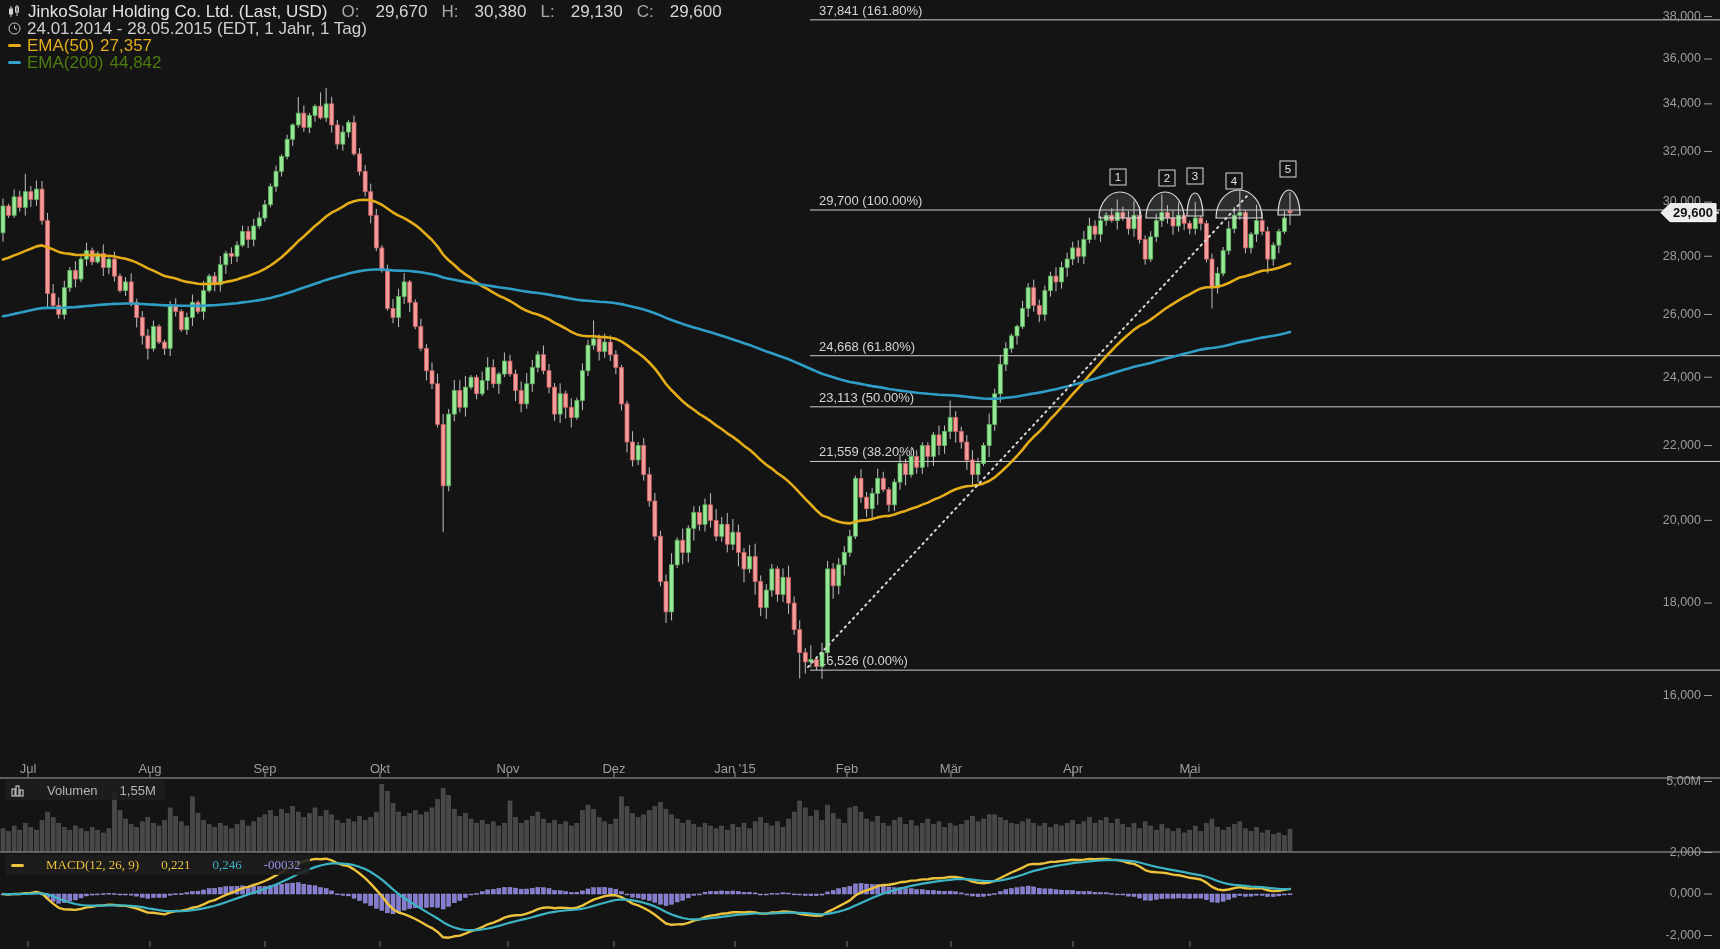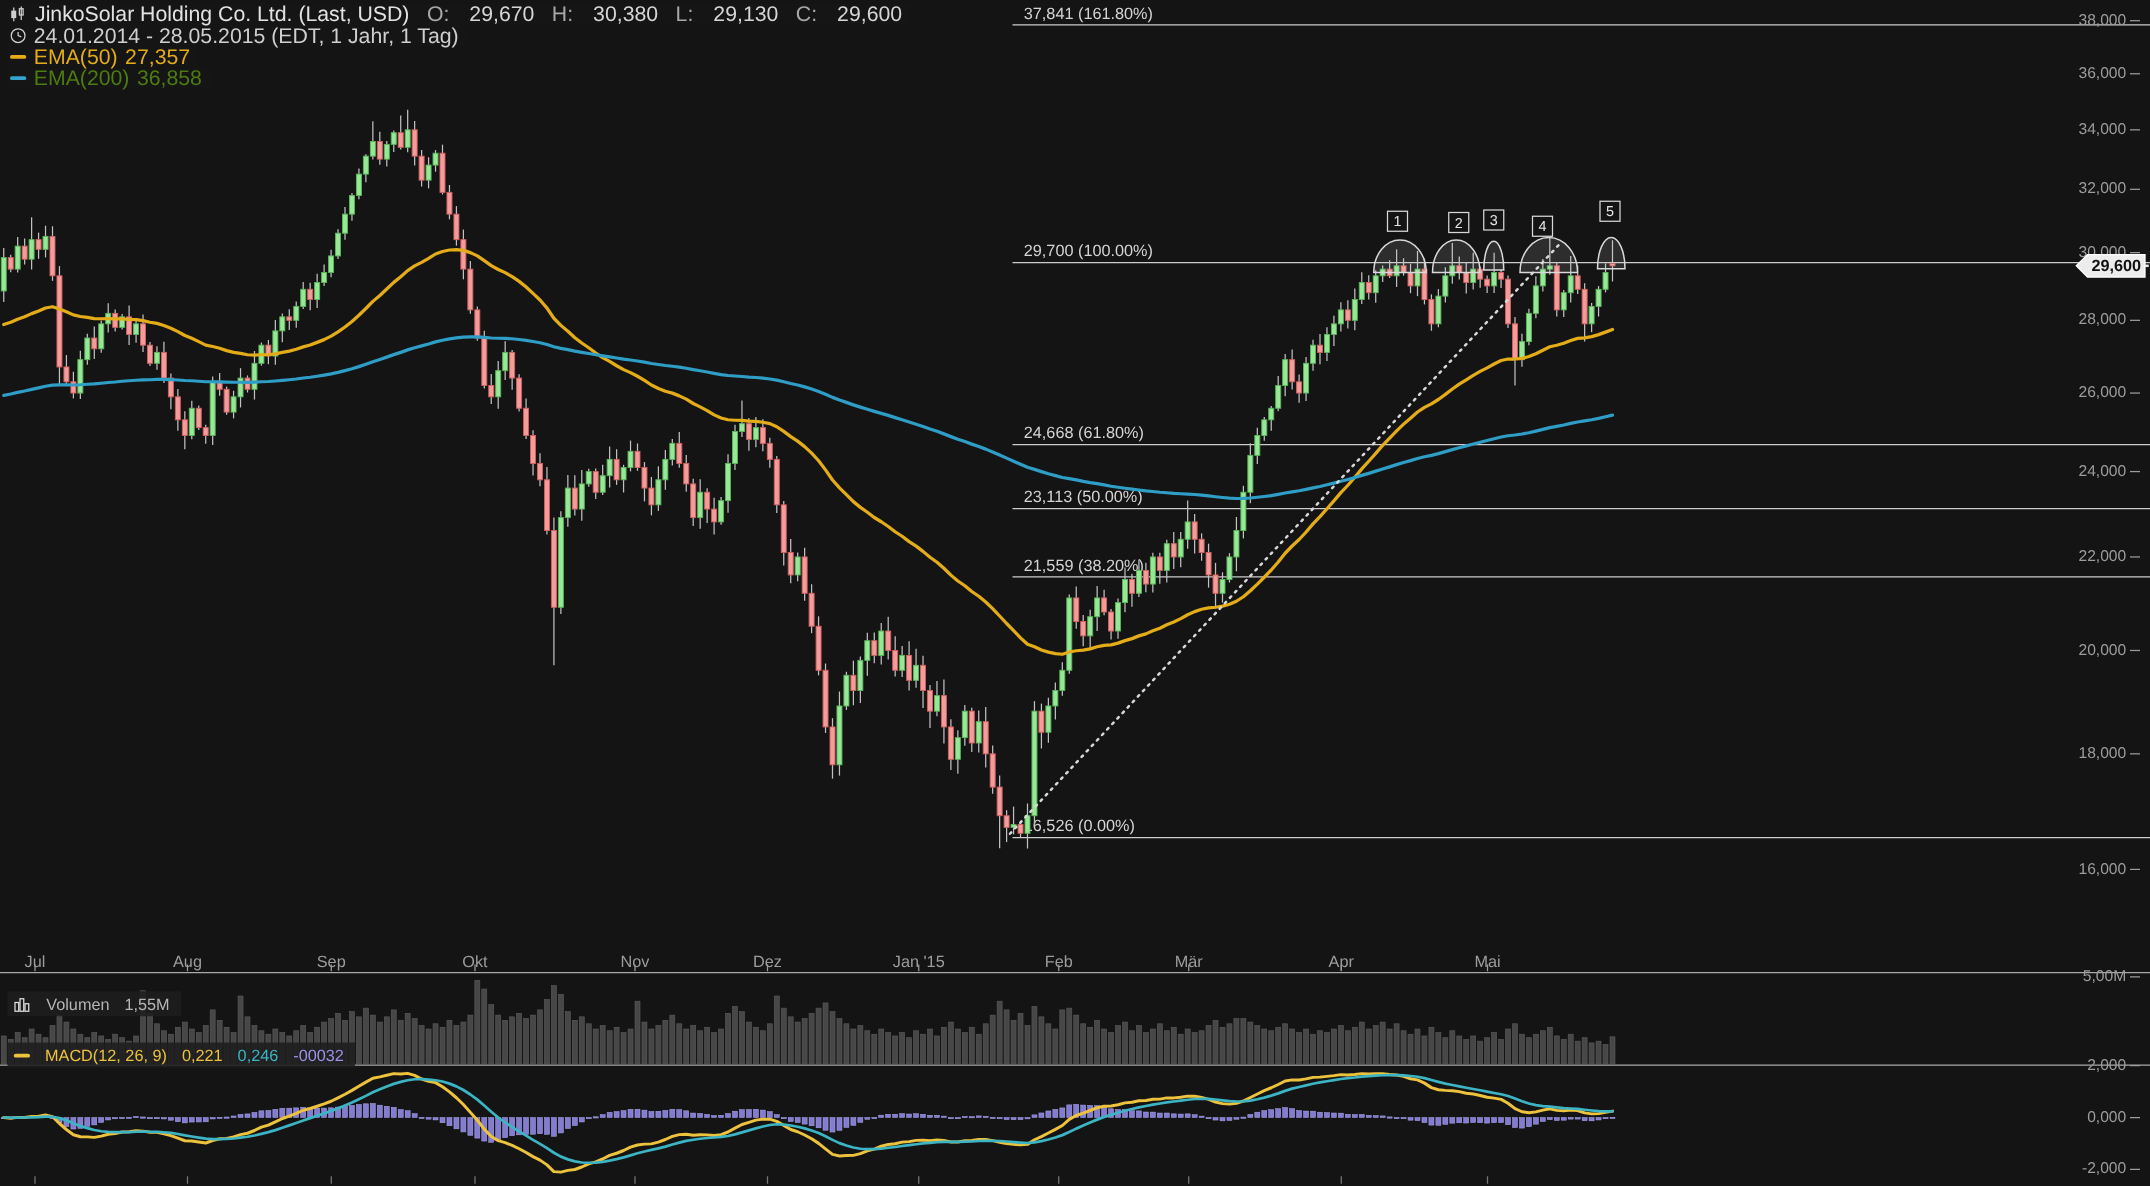--- a/index.html
+++ b/index.html
@@ -9,24 +9,24 @@
   .overlay{position:absolute;left:6px;top:3px;z-index:5;}
   .hrow{display:flex;align-items:center;gap:6px;height:17px;font-size:17px;color:#cfcfcf;
         background:rgba(22,22,22,0.72);padding:0 6px 0 2px;width:max-content;margin-bottom:0px;}
   .t1{color:#e2e2e2;}
   .kv{margin-left:8px;}
   .kv .k{color:#a8a8a8;}
   .kv .v{color:#d6d6d6;margin-left:16px;}
   .sw{display:inline-block;width:13px;height:3px;border-radius:2px;}
   .ema50row{color:#e3ac18;}
   .ema200row{color:#4d7c0f;}
-  .chip{position:absolute;z-index:5;display:flex;align-items:center;gap:12px;height:20px;
-        font-size:13px;color:#b5b5b5;background:rgba(30,30,30,0.88);padding:0 9px 0 5px;width:max-content;margin-top:13px;}
+  .chip{position:absolute;z-index:5;display:flex;align-items:center;gap:22px;height:20px;
+        font-size:13px;color:#b5b5b5;background:rgba(30,30,30,0.88);padding:0 9px 0 5px;width:max-content;}
   #volchip{left:6px;top:780px;}
-  #macdchip{left:6px;top:821px;}
+  #macdchip{left:6px;top:855px;font-family:Liberation Serif, serif;}
   .mv1{color:#edc23c;} .mv2{color:#3cb4c4;} .mv3{color:#9a93e8;}
   .icn{display:inline-flex;align-items:center;}
 </style>
 </head>
 <body>
 
 <div id="stage">
   <svg id="chartsvg" width="1720" height="949">
       <g>
         <line x1="810" y1="19.85390495514457" x2="1720" y2="19.85390495514457" stroke="#cccccc" stroke-width="1"></line>
@@ -1104,21 +1104,21 @@
       <span>24.01.2014 - 28.05.2015 (EDT, 1 Jahr, 1 Tag)</span>
     </div>
     <div class="hrow ema50row">
       <span class="sw" style="background:#e3ac18"></span>
       <span>EMA(50)</span>
       <span>27,357</span>
     </div>
     <div class="hrow ema200row">
       <span class="sw" style="background:#35a3cb"></span>
       <span>EMA(200)</span>
-      <span>36,858</span>
+      <span>44,842</span>
     </div>
   </div>
 
   <div class="chip" id="volchip">
     <span class="icn">
       <svg width="14" height="13">
           <g fill="none" stroke="#e0e0e0">
         <rect x="1" y="5" width="3" height="7"></rect>
             <rect x="5" y="2" width="3" height="10"></rect>
             <rect x="9" y="6" width="3" height="6"></rect>

